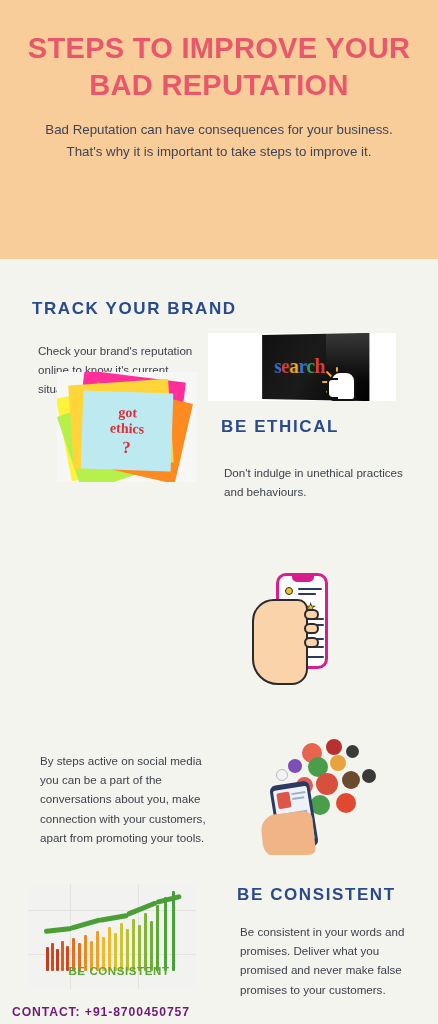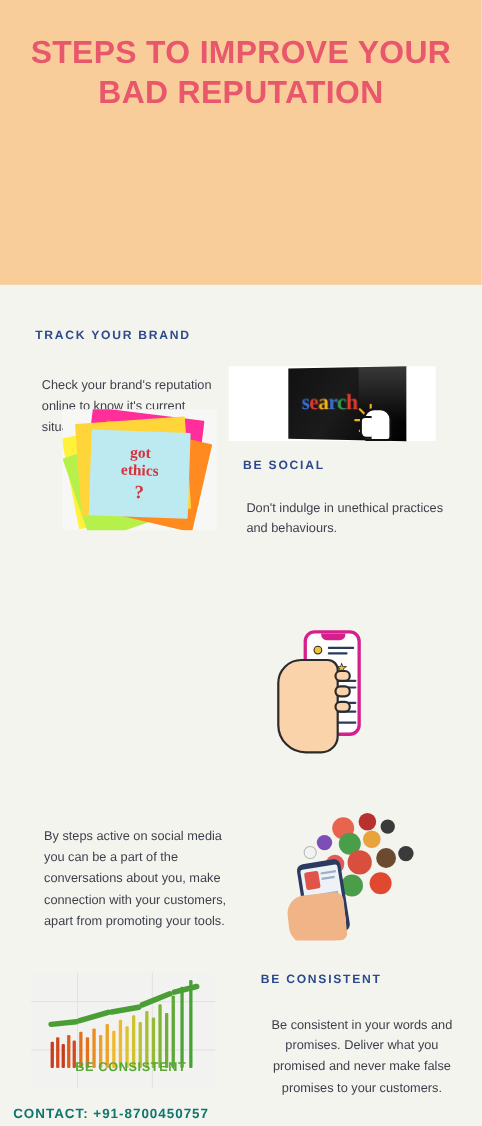--- a/index.html
+++ b/index.html
@@ -54,51 +54,51 @@
   .body-area {
     position: absolute;
     left: 0; top: 259px;
     width: 438px;
     height: 765px;
     background: #f4f4ef;
   }
 
   .sec-head {
     position: absolute;
-    font-size: 11px;
+    font-size: 17px;
     font-weight: bold;
     color: #2a4a8b;
     letter-spacing: 1.6px;
     line-height: 1.34;
   }
   .sec-body {
     position: absolute;
     font-size: 11.6px;
     color: #3b3f4a;
     line-height: 1.66;
   }
 
   
   #h-track   { left: 32px;  top: 39px;  width: 320px; }
   #t-track   { left: 38px;  top: 82px;  width: 170px; }
   #h-ethical { left: 221px; top: 157px; width: 200px; }
-  #t-ethical { left: 224px; top: 193px; width: 180px; }
+  #t-ethical { left: 224px; top: 204px; width: 180px; }
   #h-reviews { left: 31px;  top: 289px; width: 345px; }
   #t-reviews { left: 33px;  top: 347px; width: 195px; }
   #h-social  { left: 38px;  top: 455px; width: 340px; }
   #t-social  { left: 40px;  top: 492px; width: 175px; }
   #h-consist { left: 237px; top: 625px; width: 195px; }
-  #t-consist { left: 240px; top: 663px; width: 178px; text-align: center; }
+  #t-consist { left: 240px; top: 663px; width: 178px; }
 
   .footer {
     position: absolute;
     left: 12px; top: 1005px;
     font-size: 12.2px;
     font-weight: bold;
-    color: #0f766e;
+    color: #701a75;
     letter-spacing: 0.9px;
   }
 
   
   .img-box { position: absolute; overflow: hidden; }
 
   
   #img-search { left: 208px; top: 74px; width: 188px; height: 68px; background: #ffffff; }
   .monitor {
     position: absolute; left: 52px; top: 1px; width: 108px; height: 66px;
@@ -197,20 +197,21 @@
     font-size:11.5px; font-weight:bold; color:#5aa832; letter-spacing:0.6px;
   }
 </style>
 </head>
 <body>
 
 <div class="page">
 
   <div class="header">
     <div class="main-title">STEPS TO IMPROVE YOUR BAD REPUTATION</div>
+    <div class="header-sub">Bad Reputation can have consequences for your business. That's why it is important to take steps to improve it.</div>
   </div>
 
   <div class="body-area">
 
     <div class="sec-head" id="h-track">TRACK YOUR BRAND</div>
     <div class="sec-body" id="t-track">Check your brand's reputation online to know it's current situation.</div>
 
     <div class="img-box" id="img-search">
       <div class="monitor">
         <div class="monitor-gloss"></div>
@@ -239,21 +240,21 @@
       <div class="note n5"></div>
       <div class="note n6">
         <div class="note-text">
           <span>got</span><br>
           <span>ethics</span>
           <span class="q">?</span>
         </div>
       </div>
     </div>
 
-    <div class="sec-head" id="h-ethical">BE SOCIAL</div>
+    <div class="sec-head" id="h-ethical">BE ETHICAL</div>
     <div class="sec-body" id="t-ethical">Don't indulge in unethical practices and behaviours.</div>
 
 
     <div class="img-box" id="img-phone">
       <div class="phone-body">
         <div class="phone-notch"></div>
         <div class="p-dot"></div>
         <div class="p-line" style="left:19px;top:12px;width:24px;"></div>
         <div class="p-line" style="left:19px;top:17px;width:18px;"></div>
         <div class="p-stars">★★★</div>

